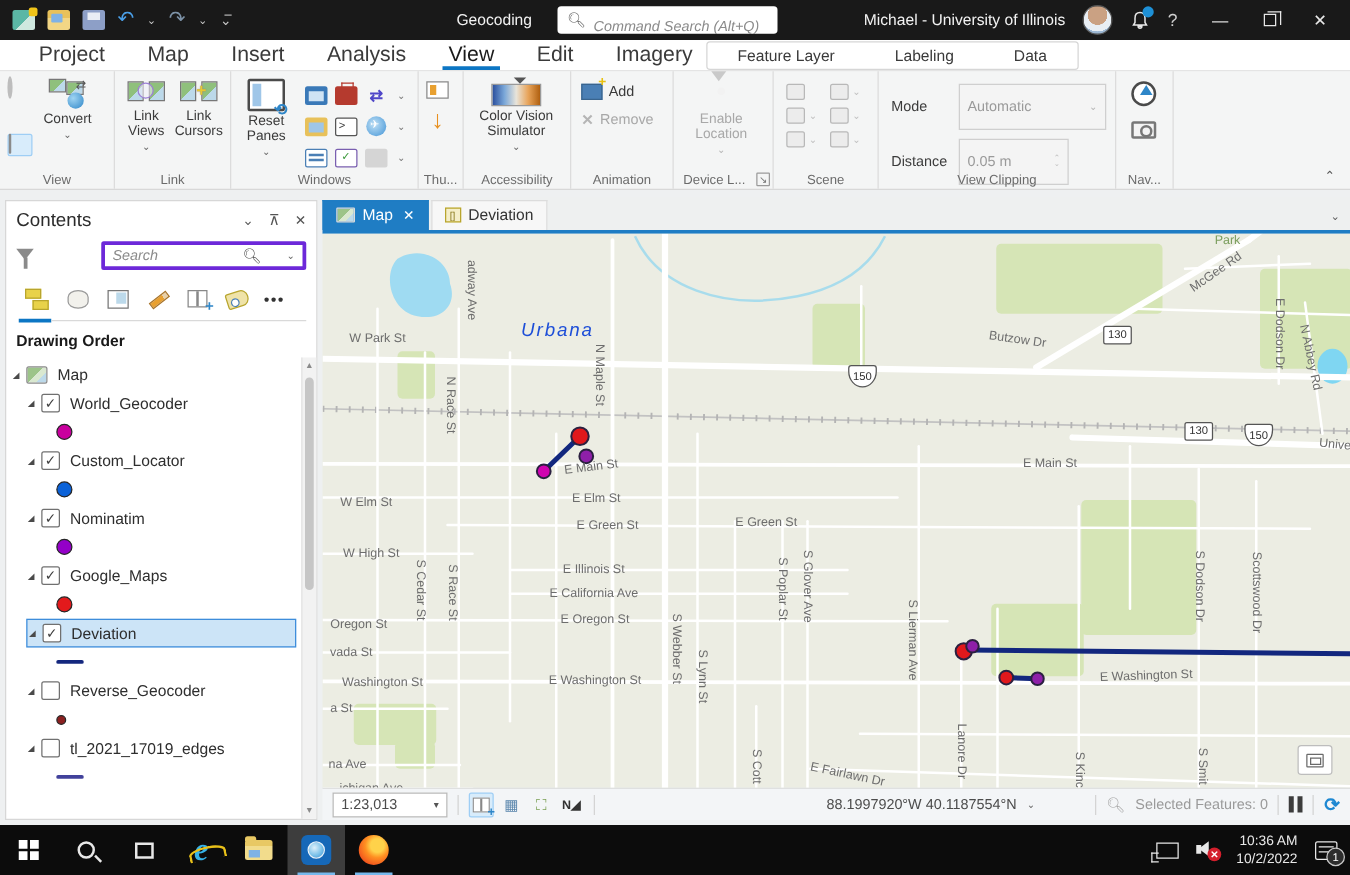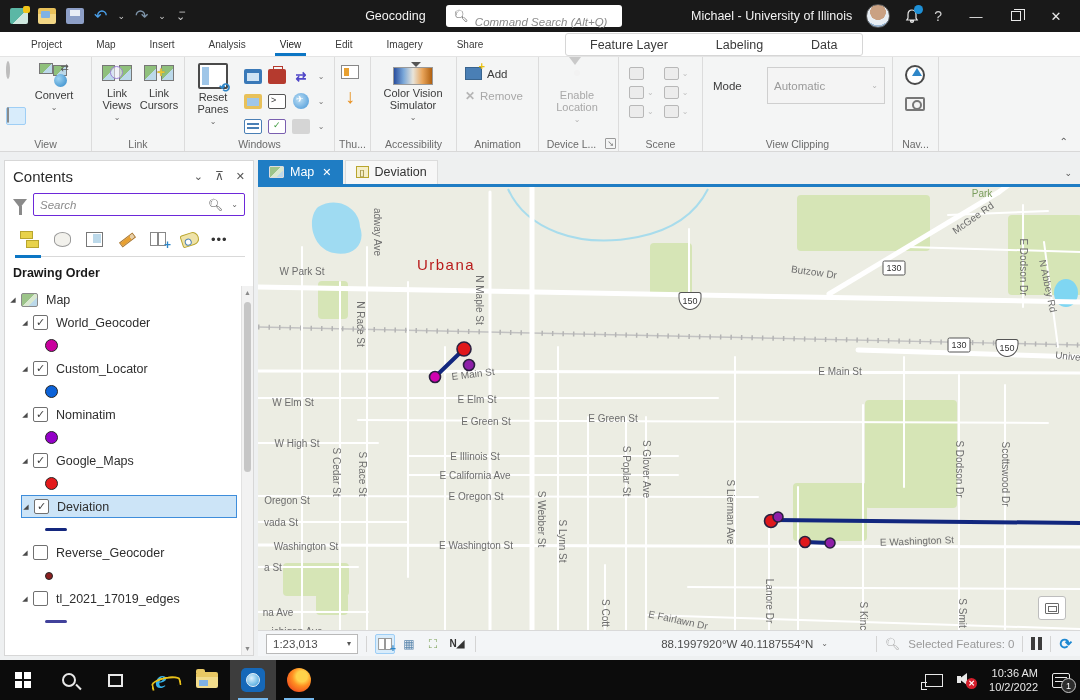--- a/index.html
+++ b/index.html
@@ -32,21 +32,21 @@
   .bell .dot { position:absolute; right:-3px; top:-3px; width:9px; height:9px; border-radius:50%; background:#1e90d6; }
   .help { color:#cfcfcf; font-size:14px; }
   .wbtns { display:flex; }
   .wbtn { width:40px; height:32px; display:flex; align-items:center; justify-content:center; color:#e8e8e8; font-size:13px; }
   .wbtn .restore { width:10px; height:10px; border:1px solid #e8e8e8; position:relative; }
   .wbtn .restore:before { content:""; position:absolute; left:2px; top:-3px; width:10px; height:10px; border:1px solid #e8e8e8; border-left:none; border-bottom:none; }
 
   
   .ribbontabs { height:25px; background:#fff; display:flex; align-items:stretch; position:relative; flex:0 0 auto; border-bottom:1px solid #e4e4e4; }
   .rtabs { display:flex; padding-left:14px; gap:0; }
-  .rtab { padding:0 17px; display:flex; align-items:center; font-size:10px; color:#3a3a3a; position:relative; cursor:default; }
+  .rtab { padding:0 17px; display:flex; align-items:center; font-size:17px; color:#3a3a3a; position:relative; cursor:default; }
   .rtab.active { color:#1a1a1a; }
   .rtab.active:after { content:""; position:absolute; left:12px; right:12px; bottom:0; height:3px; background:#0c76c4; }
   .ctxgroup { position:absolute; left:565px; top:1px; height:23px; display:flex; border:1px solid #d6d6d6; border-radius:3px; background:#fff; }
   .ctxtab { padding:0 24px; display:flex; align-items:center; font-size:12.5px; color:#3a3a3a; }
 
   
   .ribbon { height:95px; background:#f4f5f5; border-bottom:1px solid #d8d8d8; display:flex; flex:0 0 auto; }
   .rgroup { position:relative; border-right:1px solid #dcdcdc; padding:4px 4px 16px 4px; display:flex; align-items:flex-start; }
   .rgname { position:absolute; bottom:1px; left:0; right:0; text-align:center; font-size:10.5px; color:#6b6b6b; white-space:nowrap; overflow:hidden; }
   .bigbtn { width:52px; display:flex; flex-direction:column; align-items:center; gap:2px; padding-top:2px; }
@@ -123,21 +123,21 @@
   .main { flex:1; display:flex; background:#eef0f1; padding-top:6px; min-height:0; }
 
   
   .contents { width:250px; margin:2px 2px 4px 4px; background:#fff; border:1px solid #d7d7d7; display:flex; flex-direction:column; min-height:0; }
   .c-head { height:30px; display:flex; align-items:center; padding:2px 8px; }
   .c-title { font-size:15px; color:#2b2b2b; }
   .c-headicons { margin-left:auto; display:flex; gap:12px; color:#555; font-size:11px; align-items:center; }
   .c-search { display:flex; align-items:center; gap:6px; padding:2px 8px 6px 8px; }
   .funnel { width:0; height:0; border:7px solid transparent; border-top:9px solid #8a8a8a; position:relative; top:2px; }
   .funnel:after { content:""; position:absolute; left:-1.5px; top:-2px; width:3px; height:9px; background:#8a8a8a; }
-  .sbox { flex:1; height:23px; border:1px solid #6d28d9; border-radius:2px; display:flex; align-items:center; padding:0 6px; gap:8px; background:#fff; }
+  .sbox { flex:1; height:23px; border:3px solid #6d28d9; border-radius:2px; display:flex; align-items:center; padding:0 6px; gap:20px; background:#fff;margin-left:48px; }
   .sbox .ph { flex:1; color:#8a8a8a; font-style:italic; font-size:11.5px; }
   .sbox .mag { color:#555; font-size:12px; }
   .sbox .chev { color:#666; }
   .c-toolbar { display:flex; align-items:center; gap:2px; padding:2px 6px 0 10px; height:32px; }
   .ct-slot { width:30px; height:26px; display:flex; align-items:center; justify-content:center; position:relative; }
   .ct-underline { height:3px; margin:1px 8px 0 10px; display:flex; }
   .ct-underline .blue { width:26px; height:3px; background:#0c76c4; }
   .ct-underline .grayline { flex:1; height:1px; margin-top:1px; background:#d9d9d9; }
   .ic-draworder { width:20px; height:18px; position:relative; }
   .ic-draworder:before { content:""; position:absolute; left:0; top:1px; width:11px; height:6px; background:#e8d24a; border:1px solid #b8a52e; }
@@ -174,21 +174,21 @@
   .vtab { height:24px; display:flex; align-items:center; gap:6px; padding:0 10px; font-size:12.5px; background:#f7f7f7; border:1px solid #dcdcdc; border-bottom:none; color:#333; margin-right:2px; }
   .vtab.active { background:#1f7dc4; color:#fff; border-color:#1f7dc4; }
   .vtab .closex { font-size:11px; margin-left:2px; }
   .vt-mapico { width:15px; height:12px; background:linear-gradient(135deg,#9cc489 0 45%, #d9e8d0 45% 70%, #bcd9ea 70%); border:1px solid #dcdcdc; border-radius:1px; }
   .vt-tabico { width:13px; height:12px; border:1.5px solid #b8a52e; background:#f5eec8; position:relative; font-size:8px; color:#8a7a20; text-align:center; line-height:11px; }
   .vtabs-chev { position:absolute; right:8px; bottom:6px; color:#555; font-size:9px; }
   .bluebar { height:3px; background:#1f7dc4; }
   .mapcanvas { position:relative; height:447px; background:#ecede3; overflow:hidden; }
   .mapcanvas svg { position:absolute; left:0; top:0; }
   .map-label { position:absolute; font-size:10px; color:#6d6d6d; white-space:nowrap; transform:translate(-50%,-50%); }
-  .map-label.city { font-size:15px; color:#b91c1c; letter-spacing:1.5px; }
+  .map-label.city { font-size:15px; color:#1d4ed8; letter-spacing:1.5px;font-style:italic; }
   .shield { position:absolute; transform:translate(-50%,-50%); background:#fff; border:1.5px solid #555; color:#333; font-size:9px; width:23px; height:15px; display:flex; align-items:center; justify-content:center; border-radius:2px; }
   .shield.us { height:18px; border-radius:3px 3px 60% 60% / 3px 3px 85% 85%; }
   .overview-btn { position:absolute; right:14px; bottom:10px; width:28px; height:24px; background:#fff; border:1px solid #bdbdbd; border-radius:3px; display:flex; align-items:center; justify-content:center; }
   .ov-glyph { width:14px; height:11px; border:1.5px solid #6a6a6a; border-radius:1px; position:relative; }
   .ov-glyph:after { content:""; position:absolute; left:2px; bottom:1px; width:7px; height:4px; border:1.2px solid #6a6a6a; }
 
   
   .statusbar { height:26px; background:#f3f5f7; border-top:1px solid #d9d9d9; display:flex; align-items:center; padding:0 8px; gap:8px; font-size:11.5px; color:#4c4c4c; }
   .scalebox { width:92px; height:20px; background:#fff; border:1px solid #b9b9b9; display:flex; align-items:center; justify-content:space-between; padding:0 6px; font-size:11.5px; }
   .scalebox .dd { font-size:8px; color:#555; }
@@ -427,20 +427,30 @@
       <div class="rgname">Scene</div>
     </div>
 
     <div class="rgroup" style="width:190px;">
       <div class="vc-rows">
         <div class="vc-row">
           <span class="vc-lab">Mode</span>
           <span class="vc-box vc-mode">
               <span>Automatic</span>
               <span class="chev" style="color:#b5b5b5;">⌄</span>
+            </span>
+        </div>
+        <div class="vc-row">
+          <span class="vc-lab">Distance</span>
+          <span class="vc-box vc-dist">
+              <span>0.05  m</span>
+              <span class="spin">
+                <span>⌃</span>
+                <span>⌄</span>
+              </span>
             </span>
         </div>
       </div>
       <div class="rgname">View Clipping</div>
     </div>
 
     <div class="rgroup" style="width:46px;">
       <div class="nav-col">
         <span class="ic-compass"></span>
         <span class="ic-cam"></span>

